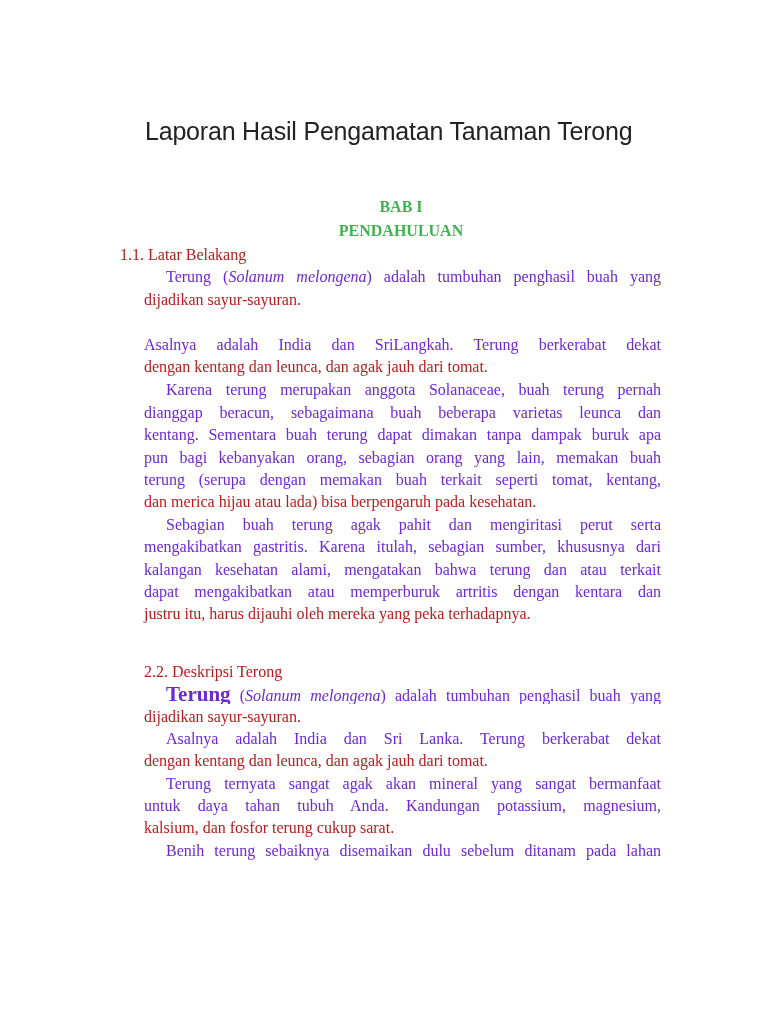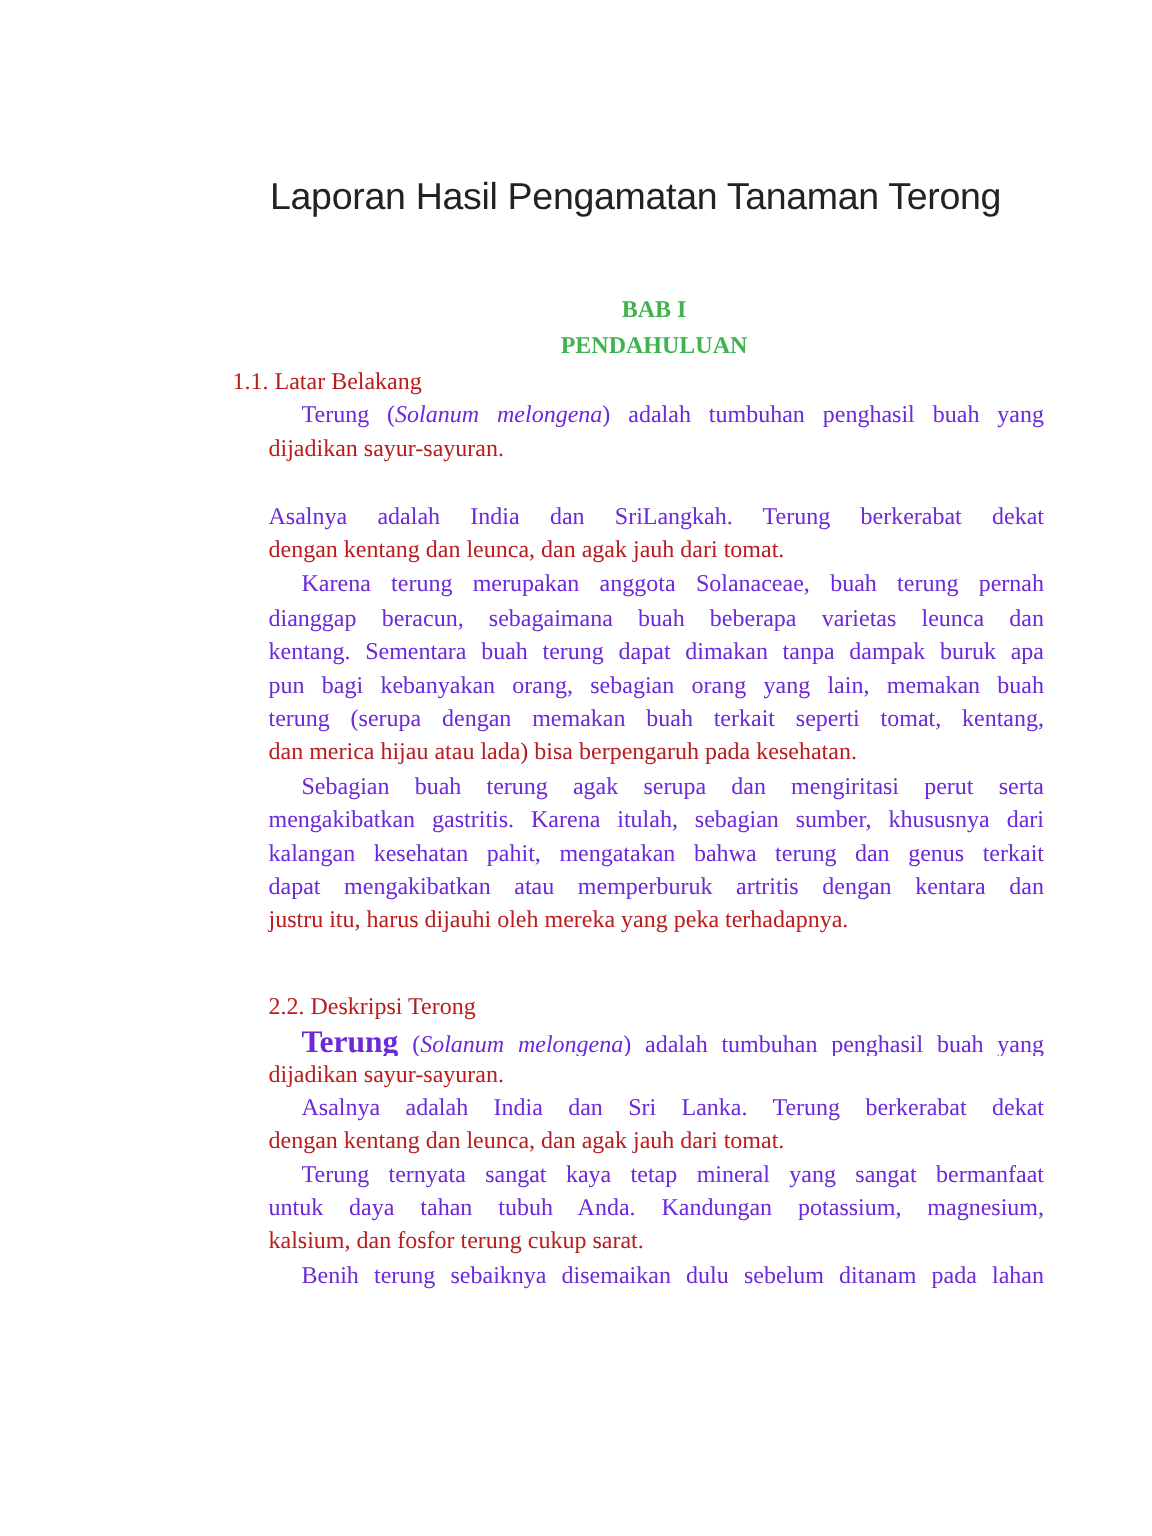--- a/index.html
+++ b/index.html
@@ -1,17 +1,17 @@
 <!DOCTYPE html>
 <html><head>
 <meta charset="utf-8">
 <style>
   html, body { margin: 0; padding: 0; background: #ffffff; }
   body { width: 768px; height: 1024px; position: relative; overflow: hidden; }
-  .page { position: absolute; left: 0; top: 0; width: 650px; height: 1024px; background: #fff; margin-left: 35px; }
+  .page { position: absolute; left: 0; top: 0; width: 650px; height: 1024px; background: #fff; }
   .doc-title {
     position: absolute; left: 145px; top: 117px;
     font-family: "Liberation Sans", sans-serif;
     font-size: 25px; color: #222; letter-spacing: -0.2px; white-space: nowrap;
   }
   .bab {
     position: absolute; left: 0; width: 802px; text-align: center;
     font-family: "Liberation Serif", serif; font-weight: bold;
     font-size: 16px; color: #3fb34f;
   }
@@ -47,33 +47,33 @@
   <div class="just" style="top:335px;">Asalnya adalah India dan SriLangkah. Terung berkerabat dekat</div>
   <div class="line" style="left:144px; top:357px;">dengan kentang dan leunca, dan agak jauh dari tomat.</div>
 
   <div class="just ind" style="top:380px;">Karena terung merupakan anggota Solanaceae, buah terung pernah</div>
   <div class="just" style="top:403px;">dianggap beracun, sebagaimana buah beberapa varietas leunca dan</div>
   <div class="just" style="top:448px;">pun bagi kebanyakan orang, sebagian orang yang lain, memakan buah</div>
   <div class="just" style="top:425px;">kentang. Sementara buah terung dapat dimakan tanpa dampak buruk apa</div>
   <div class="just" style="top:470px;">terung (serupa dengan memakan buah terkait seperti tomat, kentang,</div>
   <div class="line" style="left:144px; top:492px;">dan merica hijau atau lada) bisa berpengaruh pada kesehatan.</div>
 
-  <div class="just ind" style="top:515px;">Sebagian buah terung agak serupa dan mengiritasi perut serta</div>
+  <div class="just ind" style="top:515px;">Sebagian buah terung agak pahit dan mengiritasi perut serta</div>
   <div class="just" style="top:537px;">mengakibatkan gastritis. Karena itulah, sebagian sumber, khususnya dari</div>
-  <div class="just" style="top:560px;">kalangan kesehatan pahit, mengatakan bahwa terung dan genus terkait</div>
+  <div class="just" style="top:560px;">kalangan kesehatan alami, mengatakan bahwa terung dan atau terkait</div>
   <div class="just" style="top:582px;">dapat mengakibatkan atau memperburuk artritis dengan kentara dan</div>
   <div class="line" style="left:144px; top:604px;">justru itu, harus dijauhi oleh mereka yang peka terhadapnya.</div>
 
   <div class="line" style="left:144px; top:662px;">2.2. Deskripsi Terong</div>
 
   <div class="just ind" style="top:684px;"><b>Terung</b><span> (</span><i>Solanum melongena</i><span>) adalah tumbuhan penghasil buah yang</span></div>
   <div class="line" style="left:144px; top:707px;">dijadikan sayur-sayuran.</div>
 
   <div class="just ind" style="top:729px;">Asalnya adalah India dan Sri Lanka. Terung berkerabat dekat</div>
   <div class="line" style="left:144px; top:751px;">dengan kentang dan leunca, dan agak jauh dari tomat.</div>
 
-  <div class="just ind" style="top:774px;">Terung ternyata sangat kaya tetap mineral yang sangat bermanfaat</div>
+  <div class="just ind" style="top:774px;">Terung ternyata sangat agak akan mineral yang sangat bermanfaat</div>
   <div class="just" style="top:796px;">untuk daya tahan tubuh Anda. Kandungan potassium, magnesium,</div>
   <div class="line" style="left:144px; top:818px;">kalsium, dan fosfor terung cukup sarat.</div>
 
   <div class="just ind" style="top:841px;">Benih terung sebaiknya disemaikan dulu sebelum ditanam pada lahan</div>
 
 </div>
 
 </body></html>

